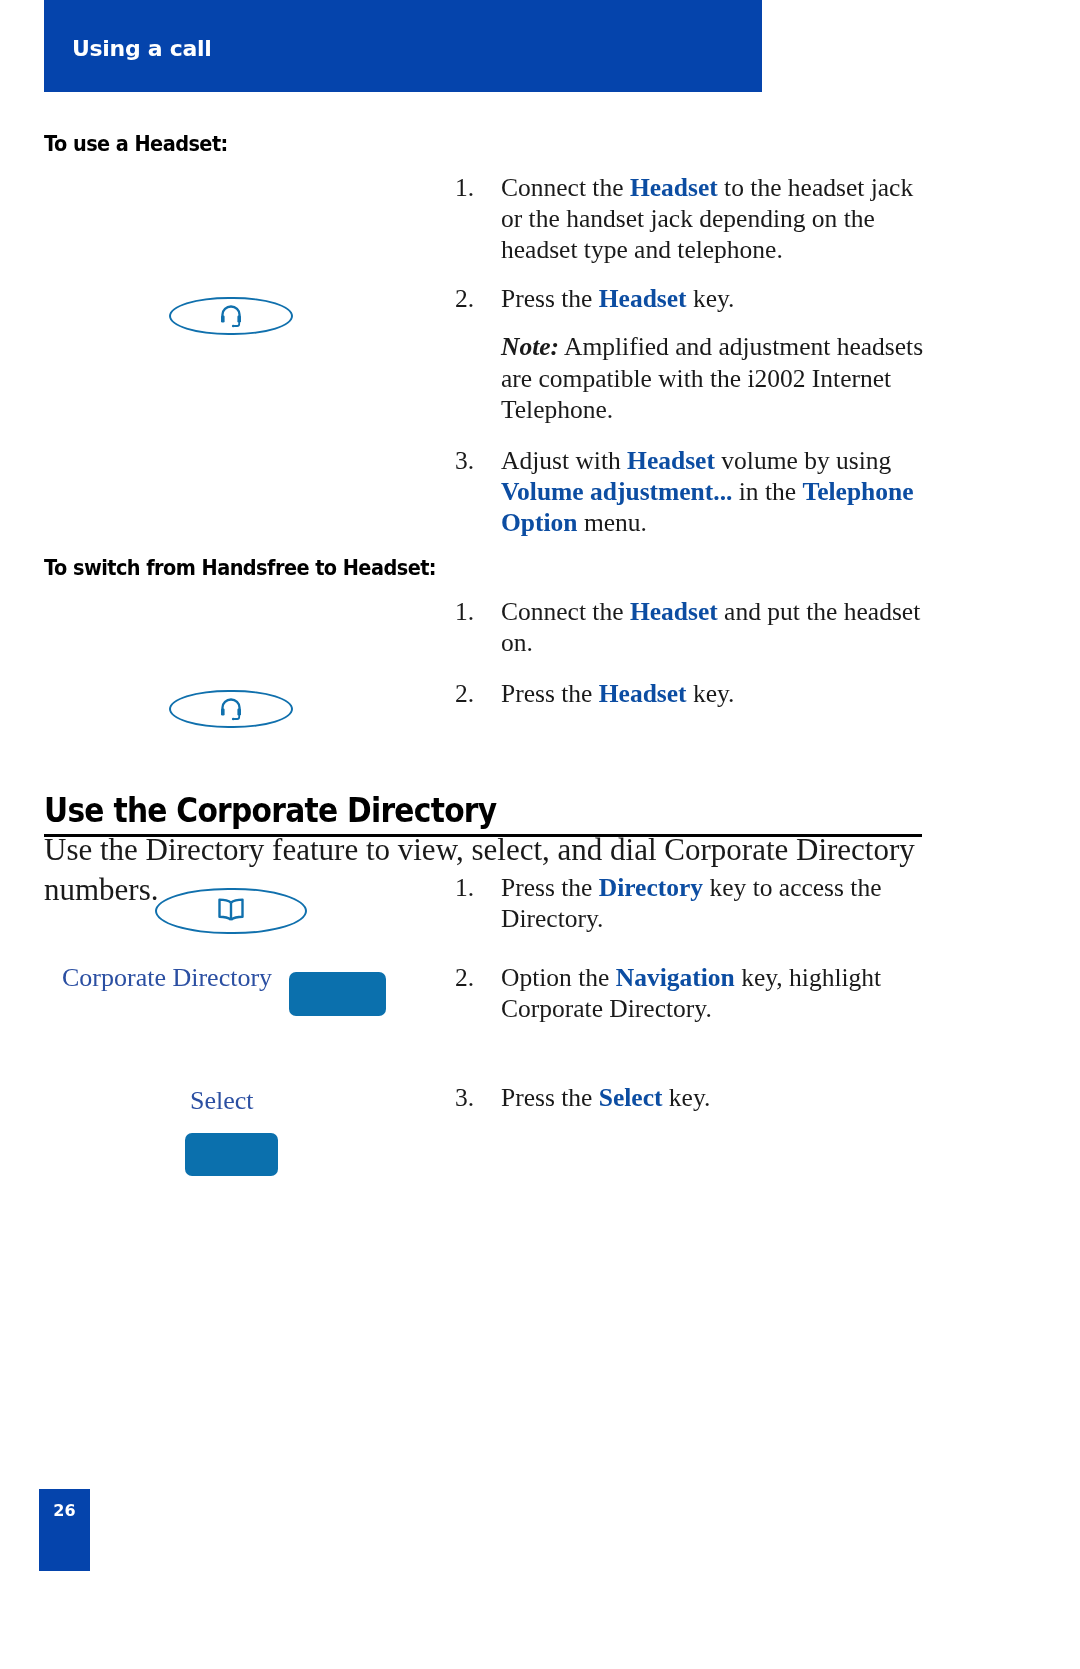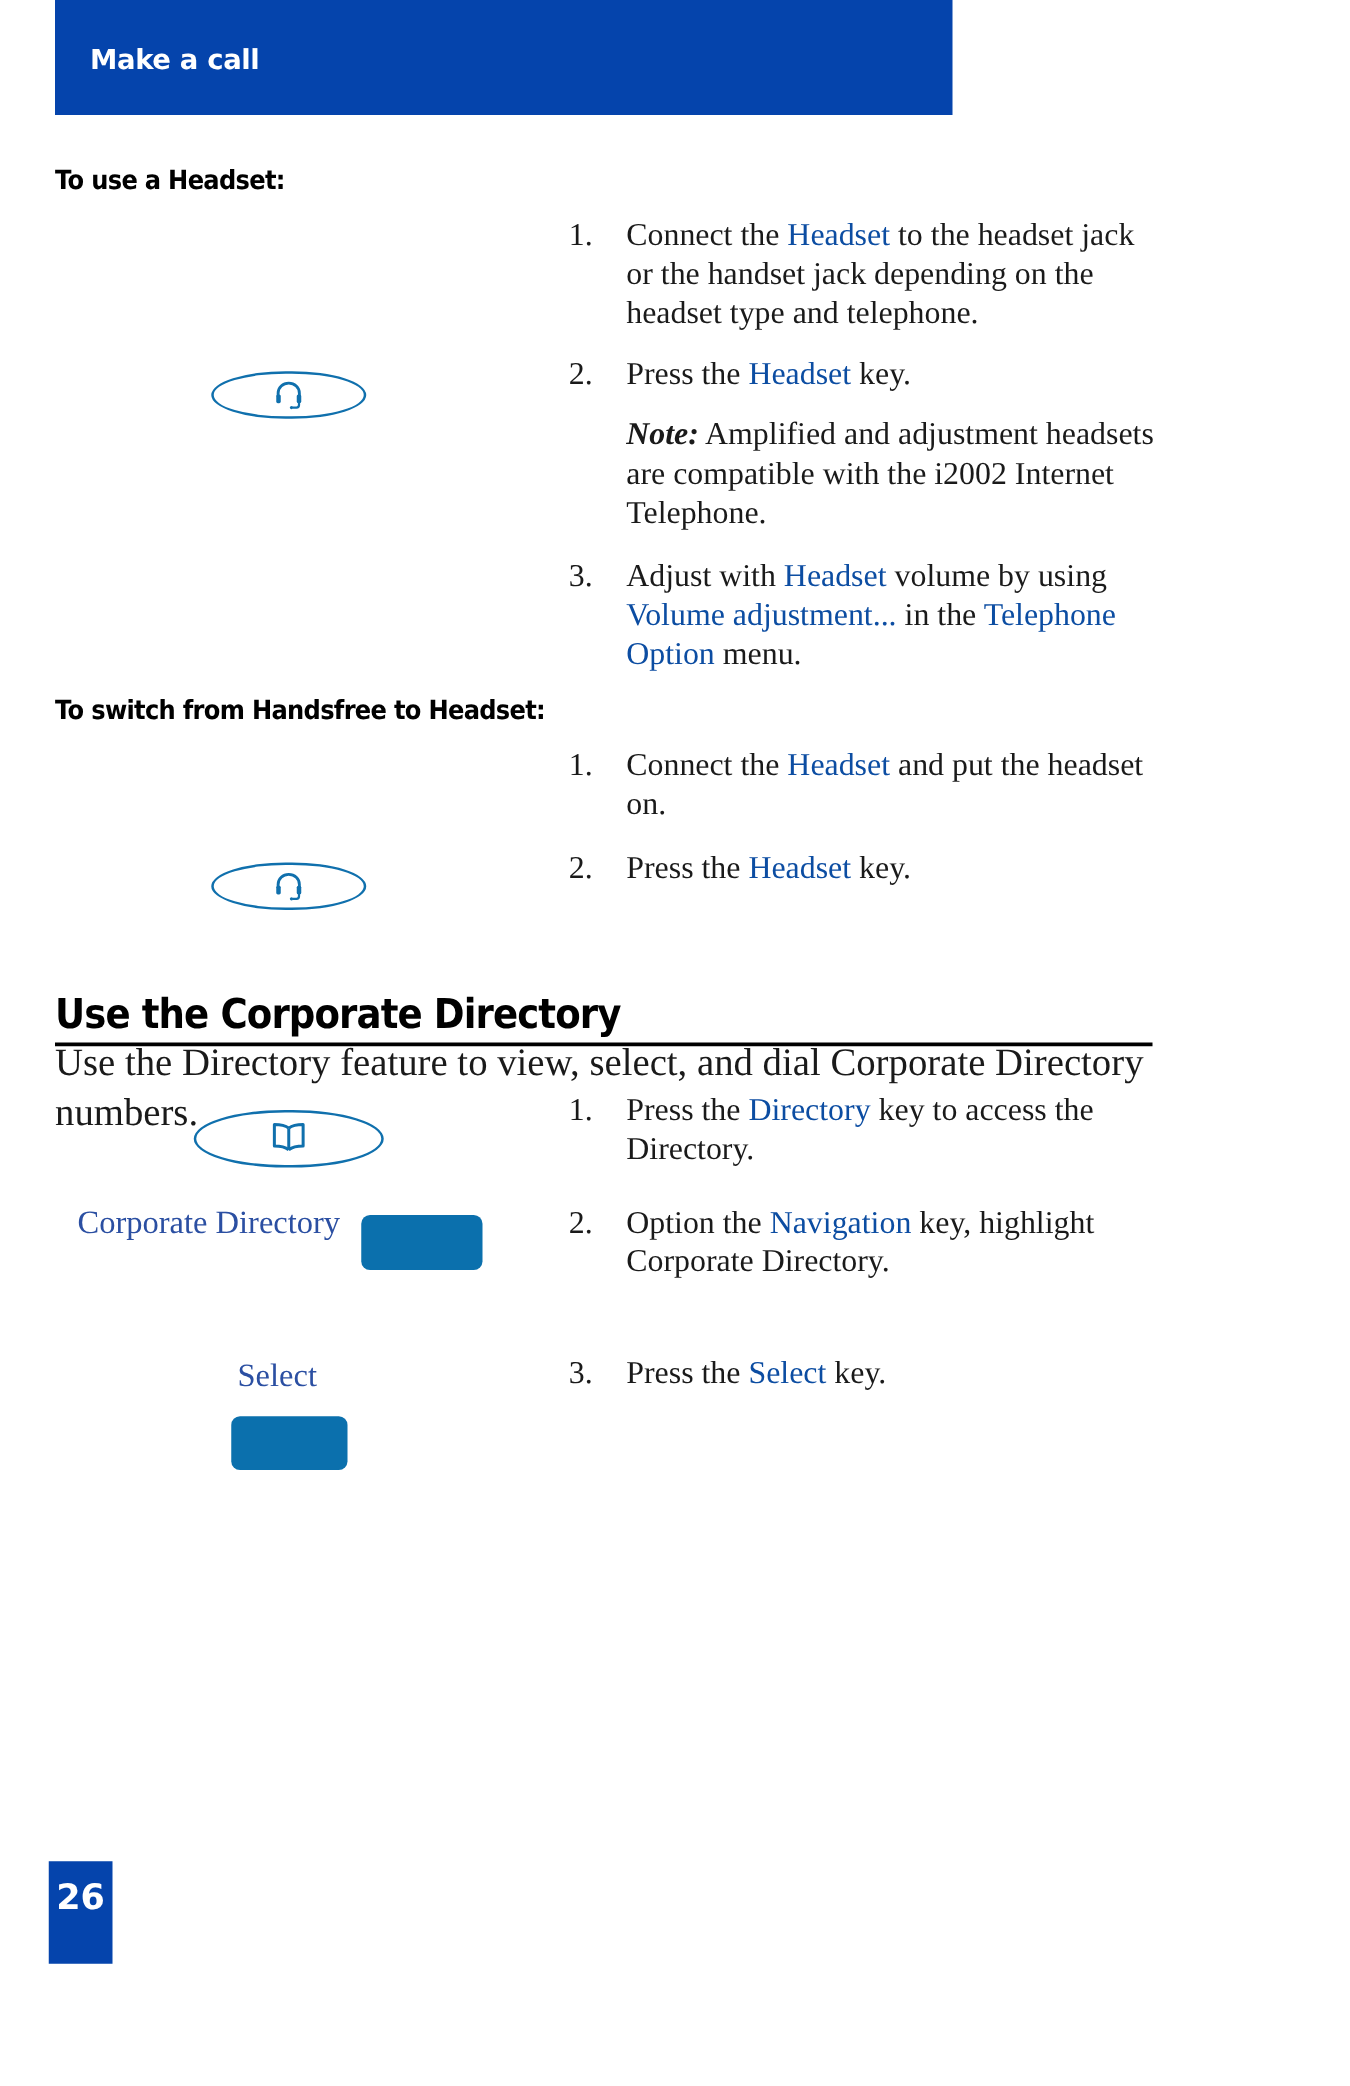--- a/index.html
+++ b/index.html
@@ -117,21 +117,21 @@
   }
   .step-note {
     margin-left: 46px;
     font-size: 25.5px;
     color: #1a1a1a;
     line-height: 1.22;
     margin-bottom: 20px;
   }
   .kw {            
     color: #0c4da2;
-    font-weight: normal;
+    font-weight: bold;
   }
   .note-label {
     font-weight: bold;
     font-style: italic;
   }
 
   
   #steps-headset .step:nth-of-type(1) { margin-bottom: 18px; }
   #steps-headset .step:nth-of-type(2) { margin-bottom: 17px; }
   #steps-directory .step { margin-bottom: 28px; }
@@ -184,28 +184,28 @@
   }
   .page-number {
     position: absolute;
     left: 0;
     right: 0;
     top: 12px;
     text-align: center;
     color: #ffffff;
     font-family: "DejaVu Sans", sans-serif;
     font-weight: bold;
-    font-size: 28px;
+    font-size: 16px;
   }
 </style>
 </head>
 <body>
 
 <div class="header-banner">
-  <div class="header-banner-title">Make a call</div>
+  <div class="header-banner-title">Using a call</div>
 </div>
 
 <div class="subhead" id="subhead-headset">To use a Headset:</div>
 
 <div class="steps" id="steps-headset">
   <div class="step">
     <div class="step-num">1.</div>
     <div class="step-text"><span>Connect the </span><span class="kw">Headset</span><span> to the headset jack or the handset jack depending on the headset type and telephone.</span></div>
   </div>
 

